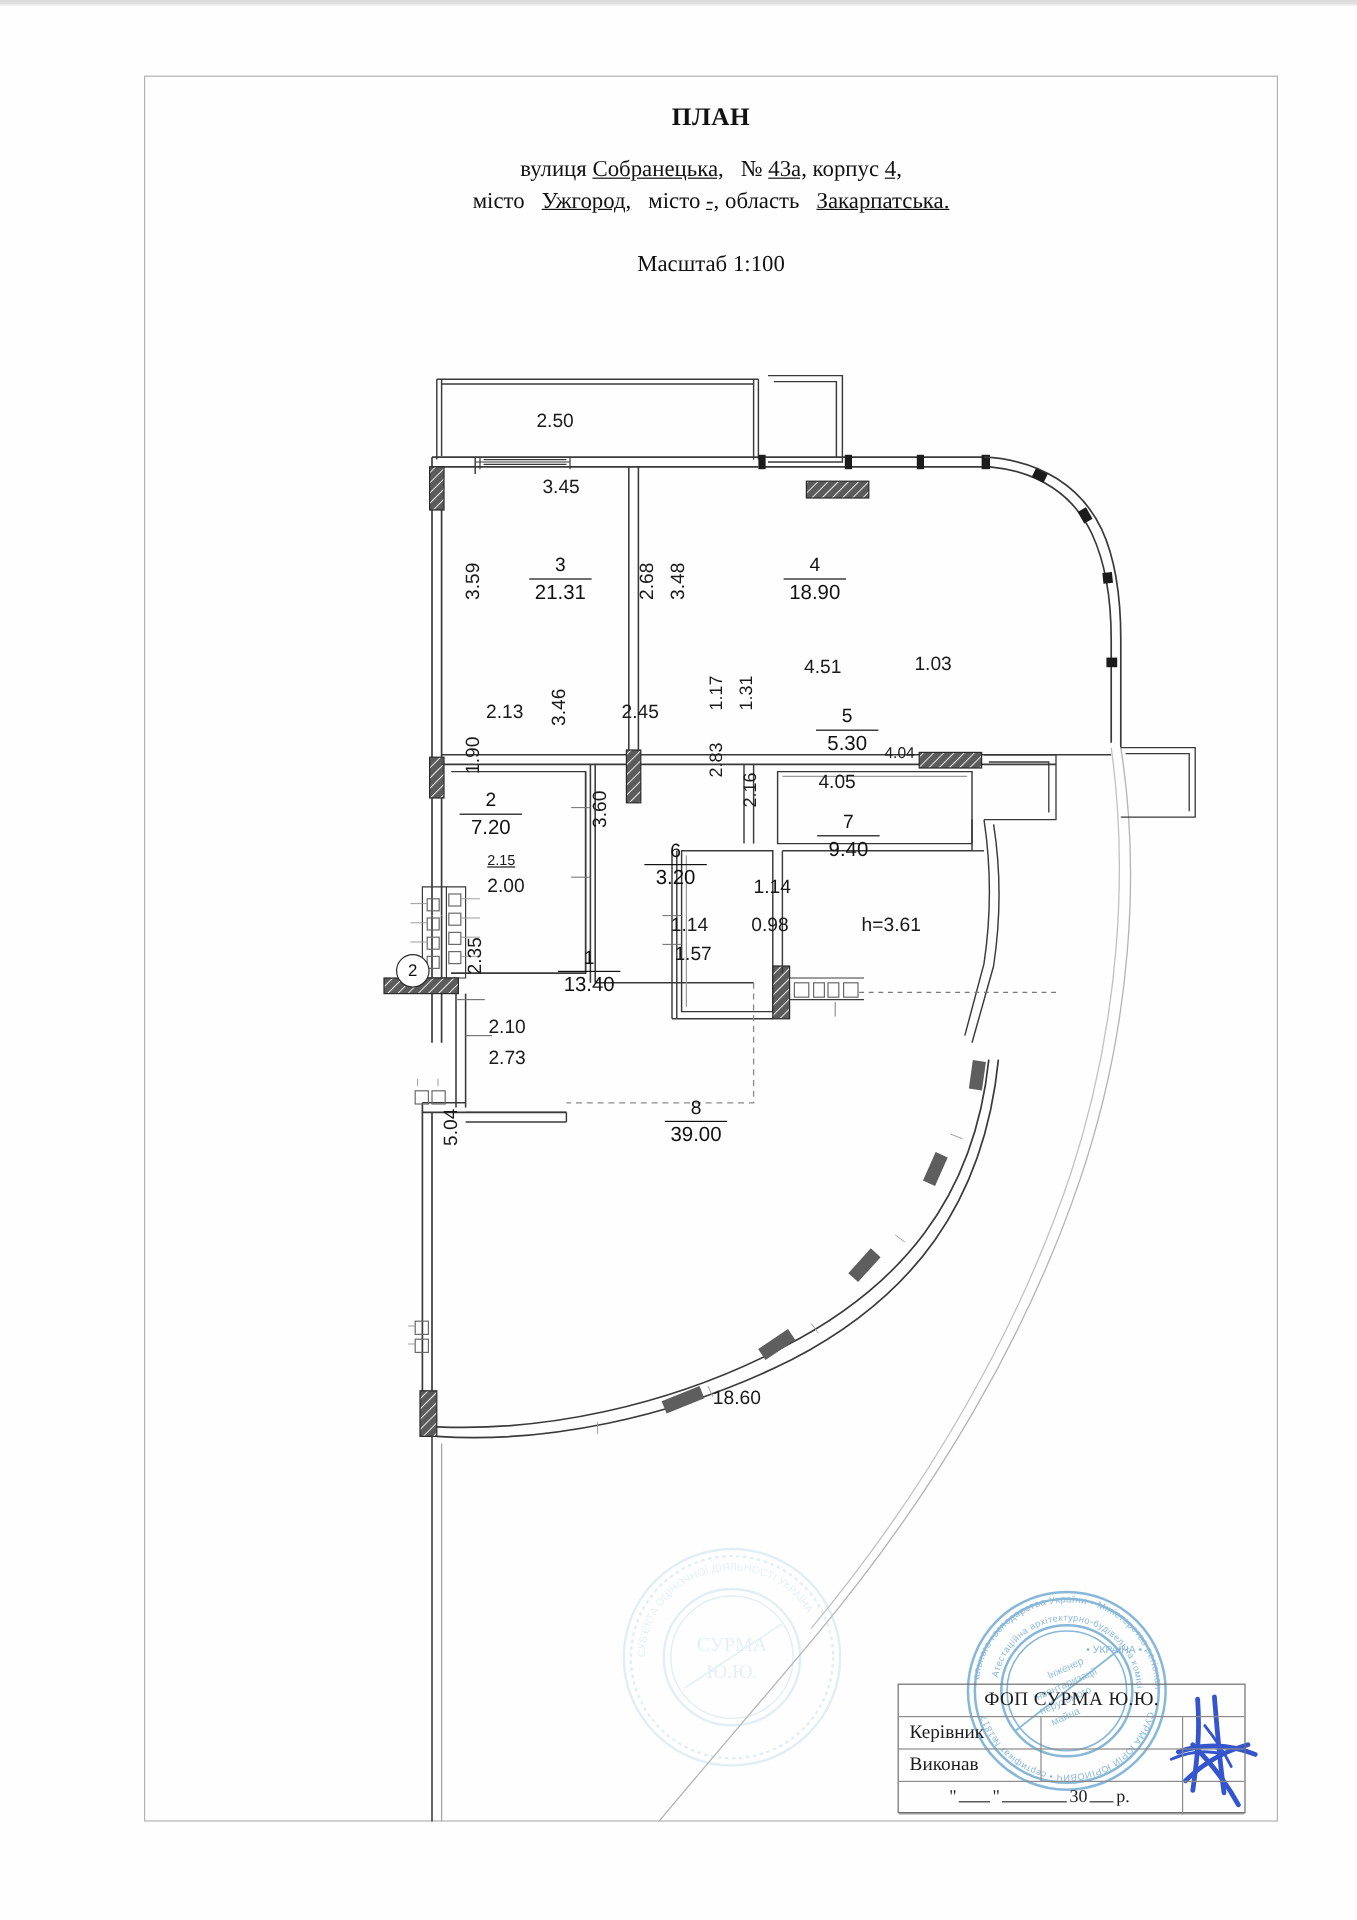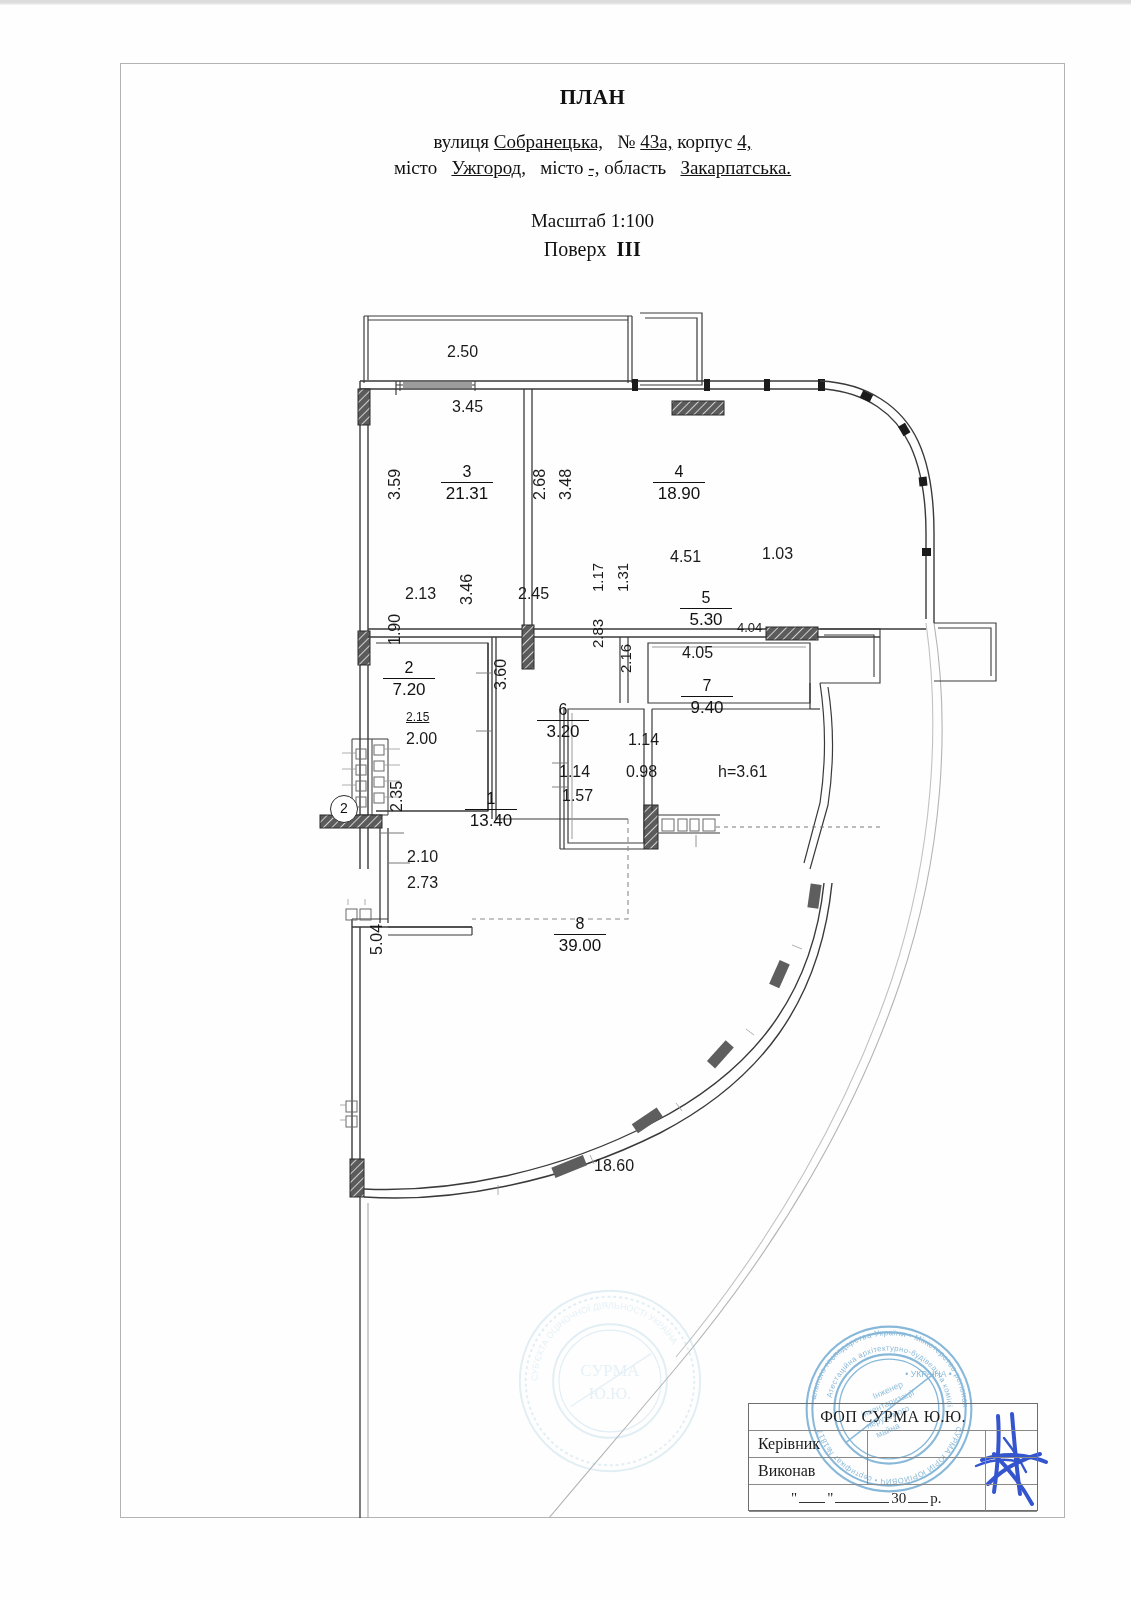--- a/index.html
+++ b/index.html
@@ -256,24 +256,20 @@
       <span class="u">Ужгород,</span>
       &nbsp;
       <span>місто</span>
       <span class="u">-,</span>
       <span>область</span>
       &nbsp;
       <span class="u">Закарпатська.</span>
     </div>
 
     <div class="t-scale">Масштаб 1:100</div>
-    <div class="t-floor">
-      <span>Поверх</span>
-      &nbsp;<b>III</b>
-    </div>
   </div>
 
   <div class="drawing">
     <svg width="945" height="1455" viewBox="0 0 945 1455" xmlns="http://www.w3.org/2000/svg">
       <defs>
         <pattern id="hatch" width="6" height="6" patternUnits="userSpaceOnUse" patternTransform="rotate(45)">
           <rect width="6" height="6" fill="#5b5b5b"></rect>
           <line x1="0" y1="0" x2="0" y2="6" stroke="#f0f0f0" stroke-width="1.6"></line>
         </pattern>
         <g id="wdot">

